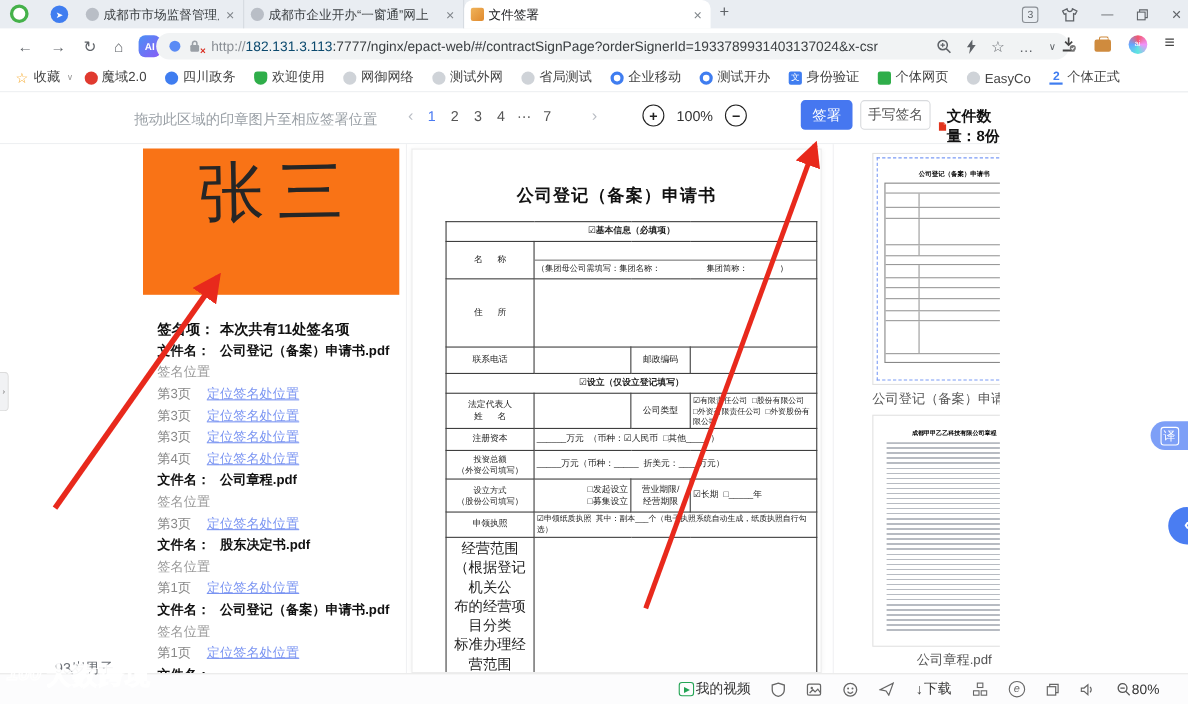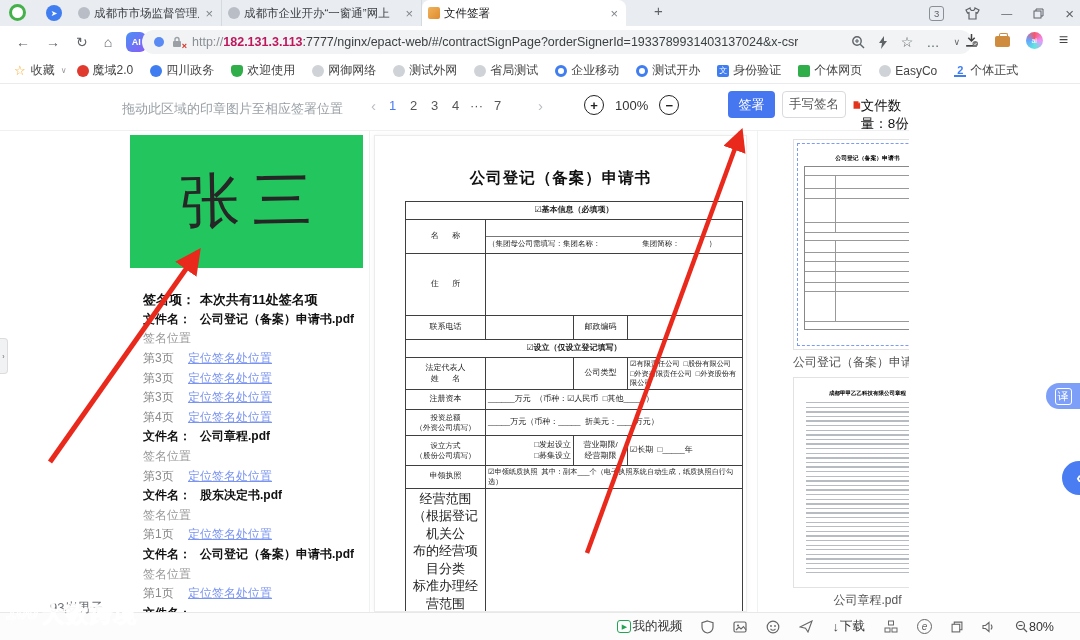--- a/index.html
+++ b/index.html
@@ -5,40 +5,40 @@
   *{margin:0;padding:0;box-sizing:border-box}
   html,body{width:1080px;height:640px}
   body{font-family:"Liberation Sans","DejaVu Sans",sans-serif;background:#fff;position:relative;overflow:hidden}
   .pre{white-space:pre-wrap}
   
   .titlebar{position:absolute;left:0;top:0;width:1080px;height:26px;background:#e9edf2;display:flex;align-items:center}
   .logo360{position:absolute;left:9px;top:4px;width:17px;height:17px;border-radius:50%;border:3.5px solid #45b14a;background:#fff}
   .launcher{position:absolute;left:46px;top:5px;width:16px;height:16px;border-radius:50%;background:#3f7df0;color:#fff;font-size:8px;display:flex;align-items:center;justify-content:center}
   .tabs{position:absolute;left:72px;top:0;height:26px;display:flex}
   .tab{height:26px;display:flex;align-items:center;padding:0 6px;border-right:1px solid #d5dae0;font-size:11.5px;color:#3c4043}
-  .tab:nth-of-type(1){width:150px}.tab:nth-of-type(2){width:200px}.tab:nth-of-type(3){width:204px;border-right:none}
+  .tab:nth-of-type(1){width:150px}.tab:nth-of-type(2){width:200px}.tab:nth-of-type(3){width:224px;border-right:none}
   .tab[data-active="true"]{background:#fff;border-radius:8px 8px 0 0;color:#202124;border-right:none}
   .tab .t-title{flex:1;overflow:hidden;white-space:nowrap;margin:0 4px}
   .tab .t-close{color:#80868b;font-size:13px;padding:0 2px}
   .fav{width:12px;height:12px;border-radius:50%;background:#b9bec6;flex:none}
   .fav[data-icon="doc"]{border-radius:2px;background:linear-gradient(135deg,#f0b35a,#e08a2e)}
   .newtab{position:absolute;left:648px;top:2px;font-size:15px;color:#5f6368;padding:0 6px}
   .win-controls{position:absolute;right:6px;top:0;height:26px;display:flex;align-items:center;gap:21px;color:#5f6368}
   .tabcount{width:15px;height:15px;border:1px solid #8a8f95;border-radius:3px;font-size:9.5px;display:flex;align-items:center;justify-content:center;color:#5f6368}
   .win-x{font-size:15px}
   
   .addressbar{position:absolute;left:0;top:26px;width:1080px;height:32px;background:#fff;display:flex;align-items:center}
   .nav-ico{color:#5f6368;font-size:14px;margin-left:16px}
   .ai-badge{margin-left:14px;width:20px;height:20px;border-radius:6px;background:linear-gradient(135deg,#4a90f5,#8a5cf6);color:#fff;font-size:9px;font-weight:bold;display:flex;align-items:center;justify-content:center}
   .urlpill{position:absolute;left:142px;top:4px;width:830px;height:24px;border-radius:12px;background:#f1f3f4;display:flex;align-items:center;padding:0 12px;font-size:12.5px}
   .bluedot{width:10px;height:10px;border-radius:50%;background:#5a8bf5;margin-right:8px;flex:none}
   .lockwrap{position:relative;margin-right:8px;flex:none;width:12px;height:13px}
   .lock-x{position:absolute;right:-3px;bottom:-2px;color:#d92b1e;font-size:9px;font-weight:bold}
   .url{white-space:nowrap;overflow:hidden;color:#3c4043}
-  .url .scheme{color:#8a8f95}.url .host{font-weight:bold;color:#be185d}
+  .url .scheme{color:#8a8f95}.url .host{font-weight:normal;color:#0c4a6e}
   .pill-icons{margin-left:auto;display:flex;align-items:center;gap:13px;color:#5f6368}
   .star-ico{font-size:14px}.more-ico{font-size:13px;letter-spacing:1px}.caret-ico{font-size:9px}
   .bar-right{position:absolute;right:12px;top:5px;display:flex;align-items:center;gap:16px}
   .ai-circle{width:17px;height:17px;border-radius:50%;background:conic-gradient(#f5576c,#f093fb,#5ee7df,#66a6ff,#f5576c);color:#fff;font-size:7px;display:flex;align-items:center;justify-content:center}
   .menu-ico{font-size:16px;color:#444}
   .brief{width:15px;height:11px;background:#cf8b3e;border-radius:2px;position:relative;margin-top:3px}
   .brief::before{content:"";position:absolute;left:4px;top:-3px;width:7px;height:3px;border:1.5px solid #cf8b3e;border-bottom:none;border-radius:2px 2px 0 0}
   
   .bookmarksbar{position:absolute;left:0;top:58px;width:1080px;height:26px;background:#fff;border-bottom:1px solid #e9ebee;display:flex;align-items:center;padding-left:14px;font-size:12px;color:#444}
   .bm-star{color:#f6a623;font-size:13px;margin-right:5px}
@@ -61,23 +61,23 @@
   .pager{position:absolute;left:371px;top:13px;display:flex;align-items:center;font-size:13px;color:#555}
   .pg{width:13px;text-align:center;margin-right:8px}
   .pg[data-active="true"]{color:#4a7af2}
   .pg-prev,.pg-next{color:#b9bdc4;font-size:15px;margin-right:10px}
   .pg-next{margin-left:26px}
   .zoomctl{position:absolute;left:584px;top:11px;display:flex;align-items:center;gap:11px}
   .zbtn{width:20px;height:20px;border:1.5px solid #222;border-radius:50%;font-size:13px;font-weight:bold;color:#222;display:flex;align-items:center;justify-content:center;background:#fff}
   .zval{font-size:13px;color:#333}
   .btn-sign{position:absolute;left:728px;top:7px;width:47px;height:27px;background:#4677f0;color:#fff;border:none;border-radius:4px;font-size:13px}
   .btn-hand{position:absolute;left:782px;top:7px;width:64px;height:27px;background:#fff;color:#555;border:1px solid #d8dadd;border-radius:4px;font-size:12.5px}
-  .filecount{position:absolute;left:853px;top:13px;display:flex;gap:0;font-size:13.5px;font-weight:normal;color:#111}
-  
-  .sigbox{position:absolute;left:130px;top:51px;width:233px;height:133px;background:#22c55e;display:flex;align-items:center;justify-content:center}
+  .filecount{position:absolute;left:853px;top:13px;display:flex;align-items:center;gap:0;font-size:13.5px;font-weight:bold;color:#111}
+  
+  .sigbox{position:absolute;left:130px;top:51px;width:233px;height:133px;background:#f97316;display:flex;align-items:flex-start;justify-content:center}
   .sigtext{font-size:60px;color:#262626;letter-spacing:12px;transform:rotate(-1deg);font-weight:500;padding-left:10px}
   .sig-list{position:absolute;left:143px;top:206px;width:228px;height:322px;overflow:hidden}
   .sig-row{height:19.6px;display:flex;align-items:center;font-size:12px;color:#333}
   .sig-row .c1{width:57px;flex:none}
   .sig-row[data-type="head"]{font-size:13px}
   .sig-row[data-type="head"] .c1,.sig-row[data-type="head"] .c2{font-weight:bold;color:#111}
   .sig-row[data-type="file"] .c1,.sig-row[data-type="file"] .c2{font-weight:bold;color:#111}
   .sig-row[data-type="pos"] .c1{color:#999;width:auto}
   .sig-row[data-type="link"] .c1{color:#888;width:45px}
   .sig-row[data-type="link"] .c2{color:#7a94f2;text-decoration:underline;cursor:pointer}

